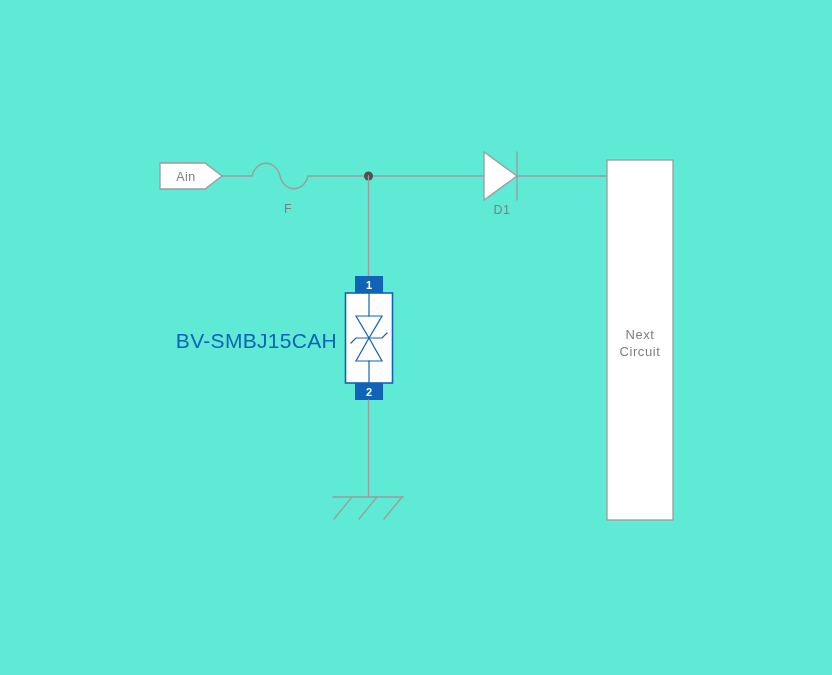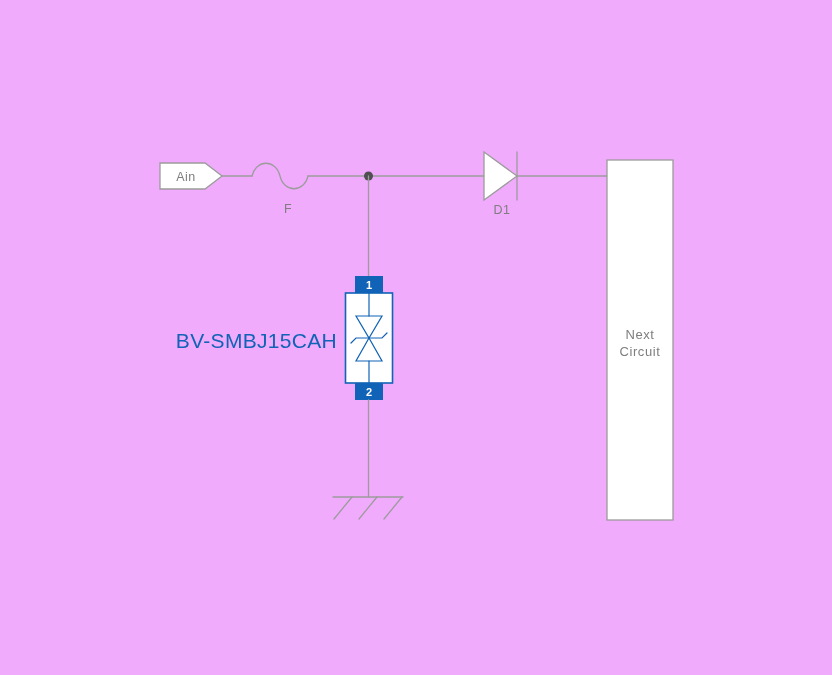--- a/index.html
+++ b/index.html
@@ -4,21 +4,21 @@
 <style>
   html, body {
     margin: 0;
     padding: 0;
     background: #ffffff;
   }
   .stage {
     position: relative;
     width: 832px;
     height: 675px;
-    background: #f0abfc;
+    background: #5eead4;
     overflow: hidden;
     font-family: "Liberation Sans", sans-serif;
   }
   svg { display: block; }
 
   .wire {
     stroke: #9c9c9c;
     stroke-width: 1.3;
     fill: none;
     stroke-linecap: round;

